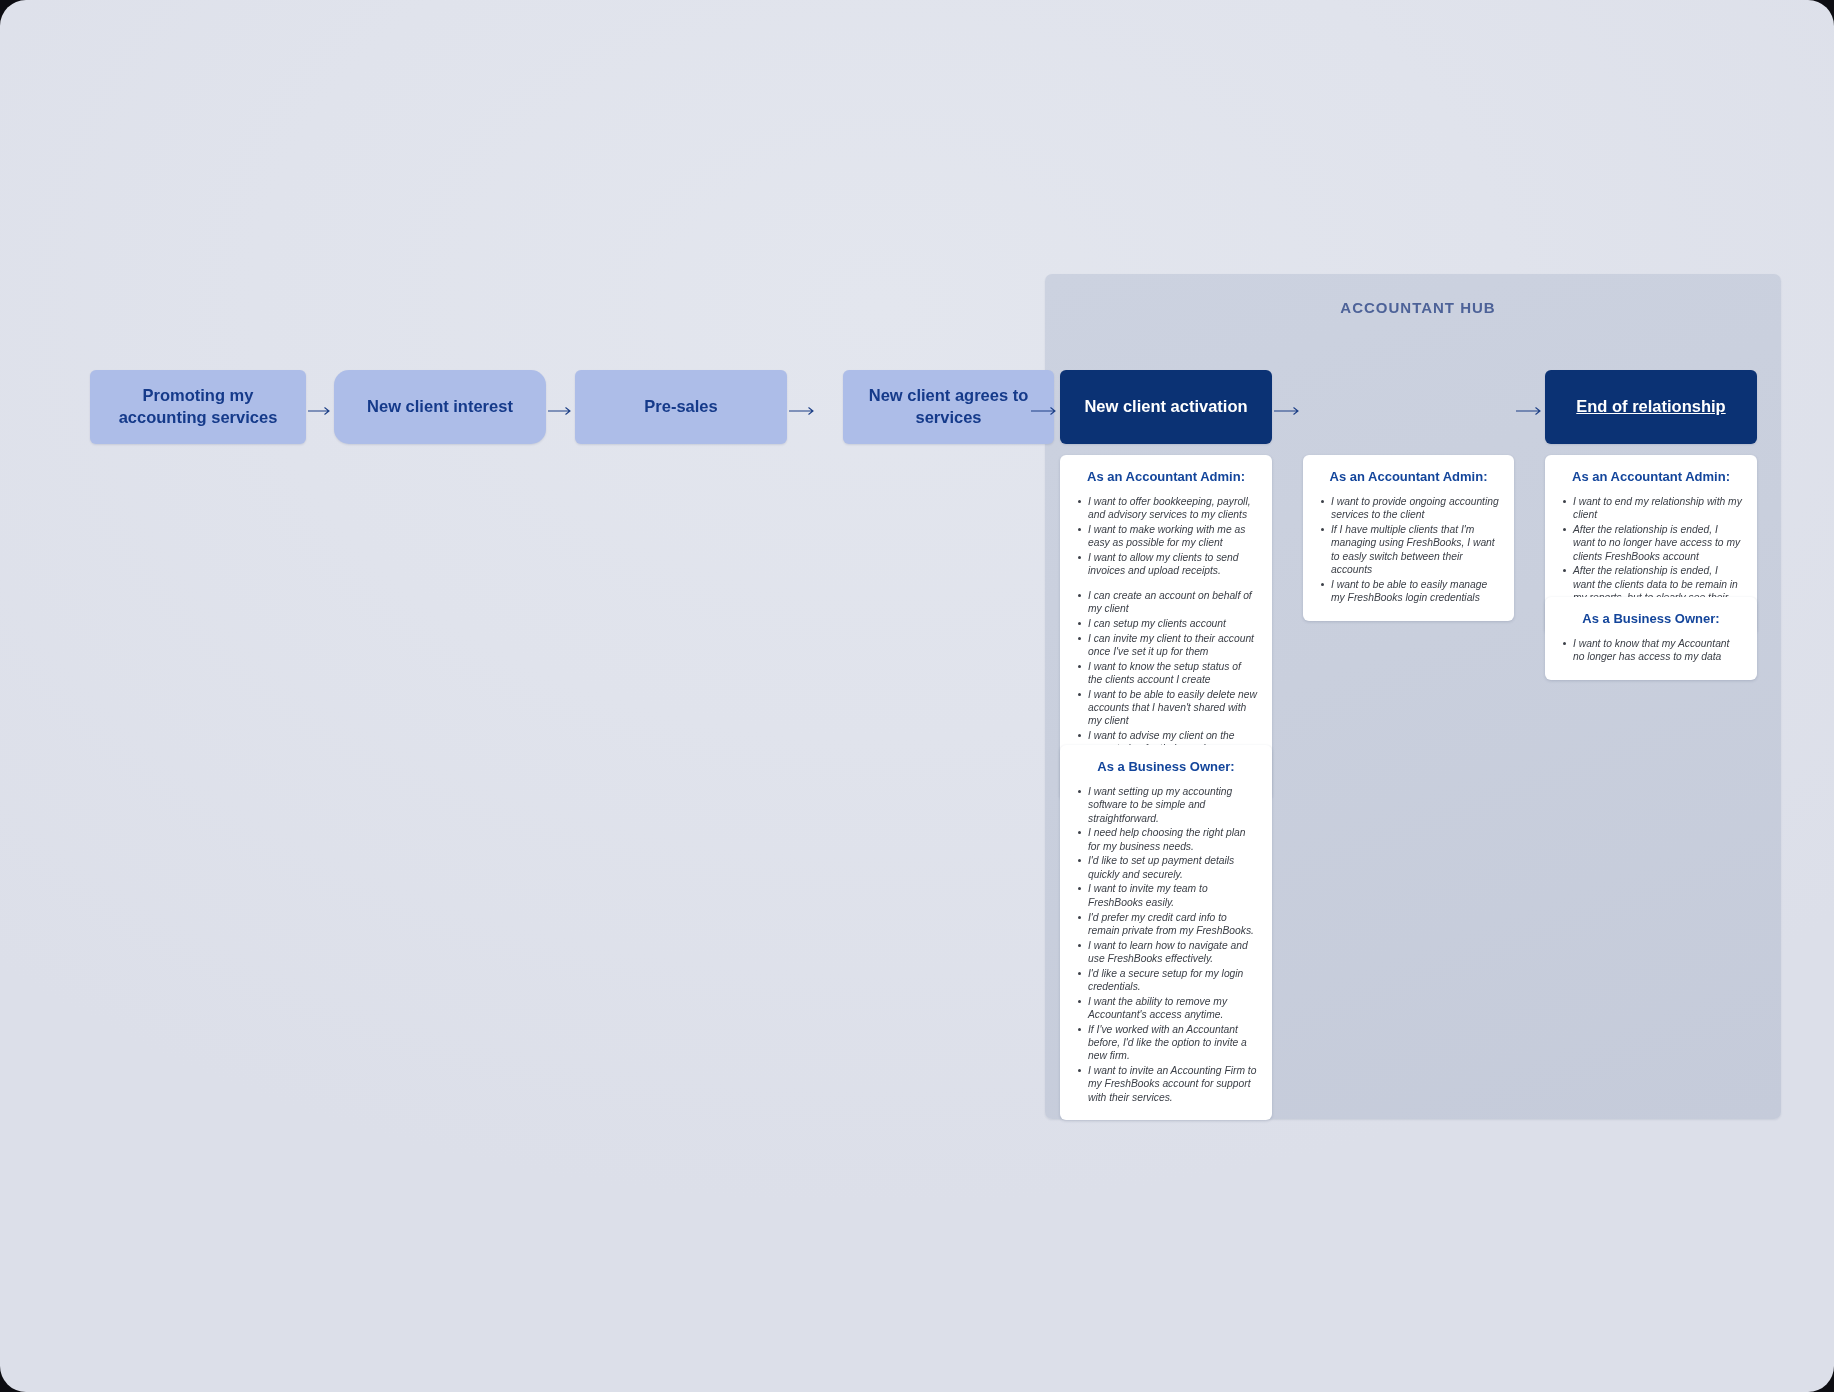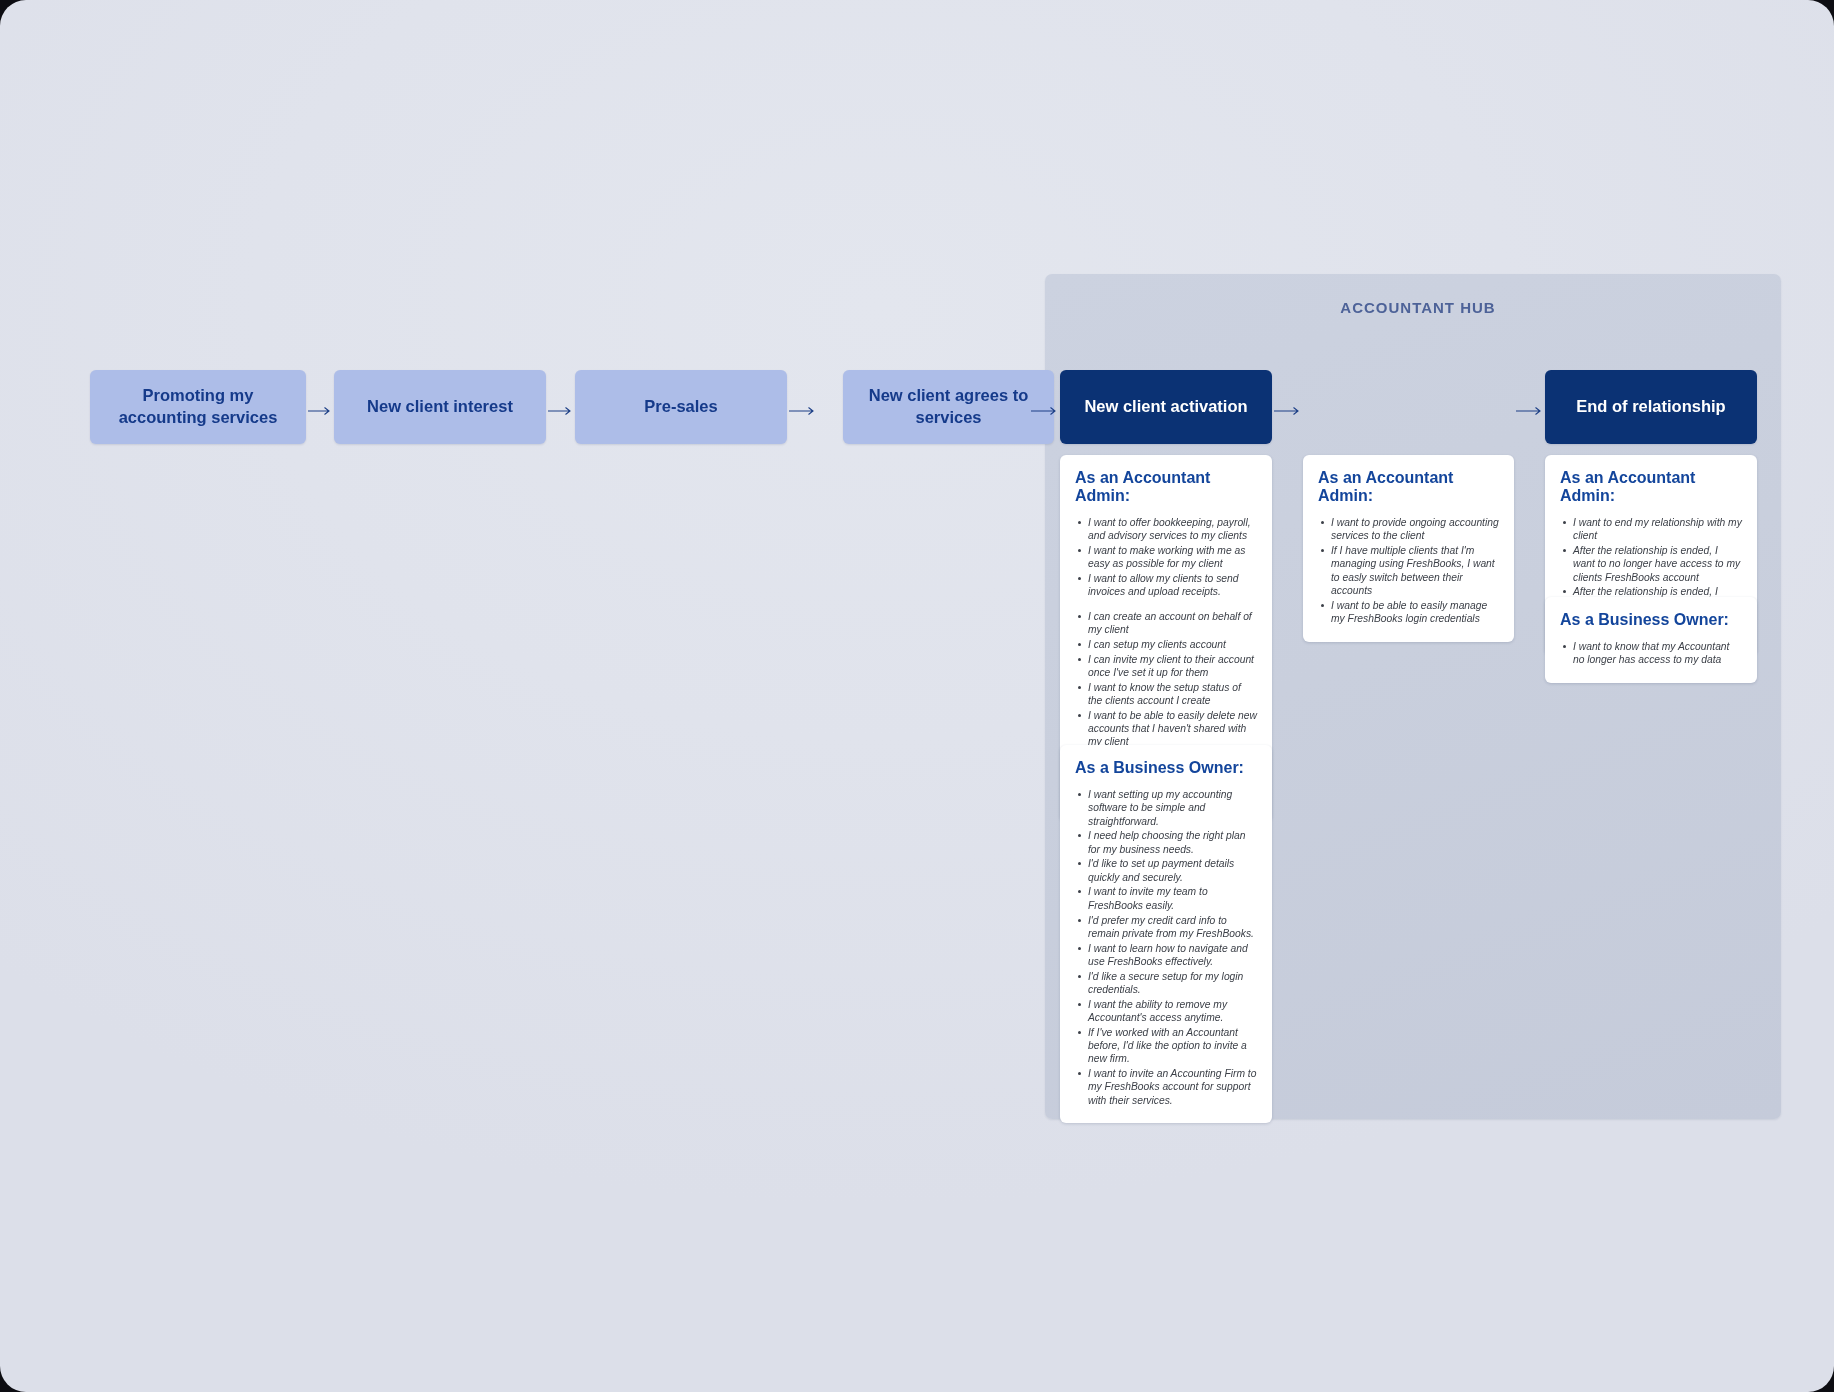--- a/index.html
+++ b/index.html
@@ -66,26 +66,26 @@
   .stage.light {
     background: #adbde8;
     color: #153a8a;
   }
   .stage.dark {
     background: #0b3274;
     color: #ffffff;
   }
 
   .s0 { left: 90px;   width: 216px; }
-  .s1 { left: 334px;  width: 212px; }
+  .s1 { left: 334px;  width: 212px; border-radius: 15px; }
   .s2 { left: 575px;  width: 212px; }
   .s3 { left: 843px;  width: 211px; }
   .s4 { left: 1060px; width: 212px; }
   .s5 { left: 1303px; width: 211px; }
-  .s6 { left: 1545px; width: 212px; }
+  .s6 { left: 1545px; width: 212px; text-decoration: underline; }
 
   
   .arrow {
     position: absolute;
     top: 406px;
     height: 10px;
   }
   .arrow svg { display: block; overflow: visible; }
 
   .a0 { left: 308px;  width: 24px; }
@@ -98,24 +98,25 @@
   
   .card {
     position: absolute;
     background: #ffffff;
     border-radius: 6px;
     padding: 14px 15px 15px 15px;
     box-shadow: 0 1px 3px rgba(40,55,90,.18);
   }
 
   .card-title {
-    font-size: 16px;
+    font-size: 13px;
     font-weight: bold;
     color: #13459b;
     margin-bottom: 11px;
+    text-align: center;
   }
 
   .bullet-group { list-style: none; font-style: italic; }
   .bullet-group + .bullet-group { margin-top: 11px; }
 
   .bullet-group li {
     position: relative;
     padding-left: 13px;
     font-size: 10.3px;
     line-height: 1.29;

